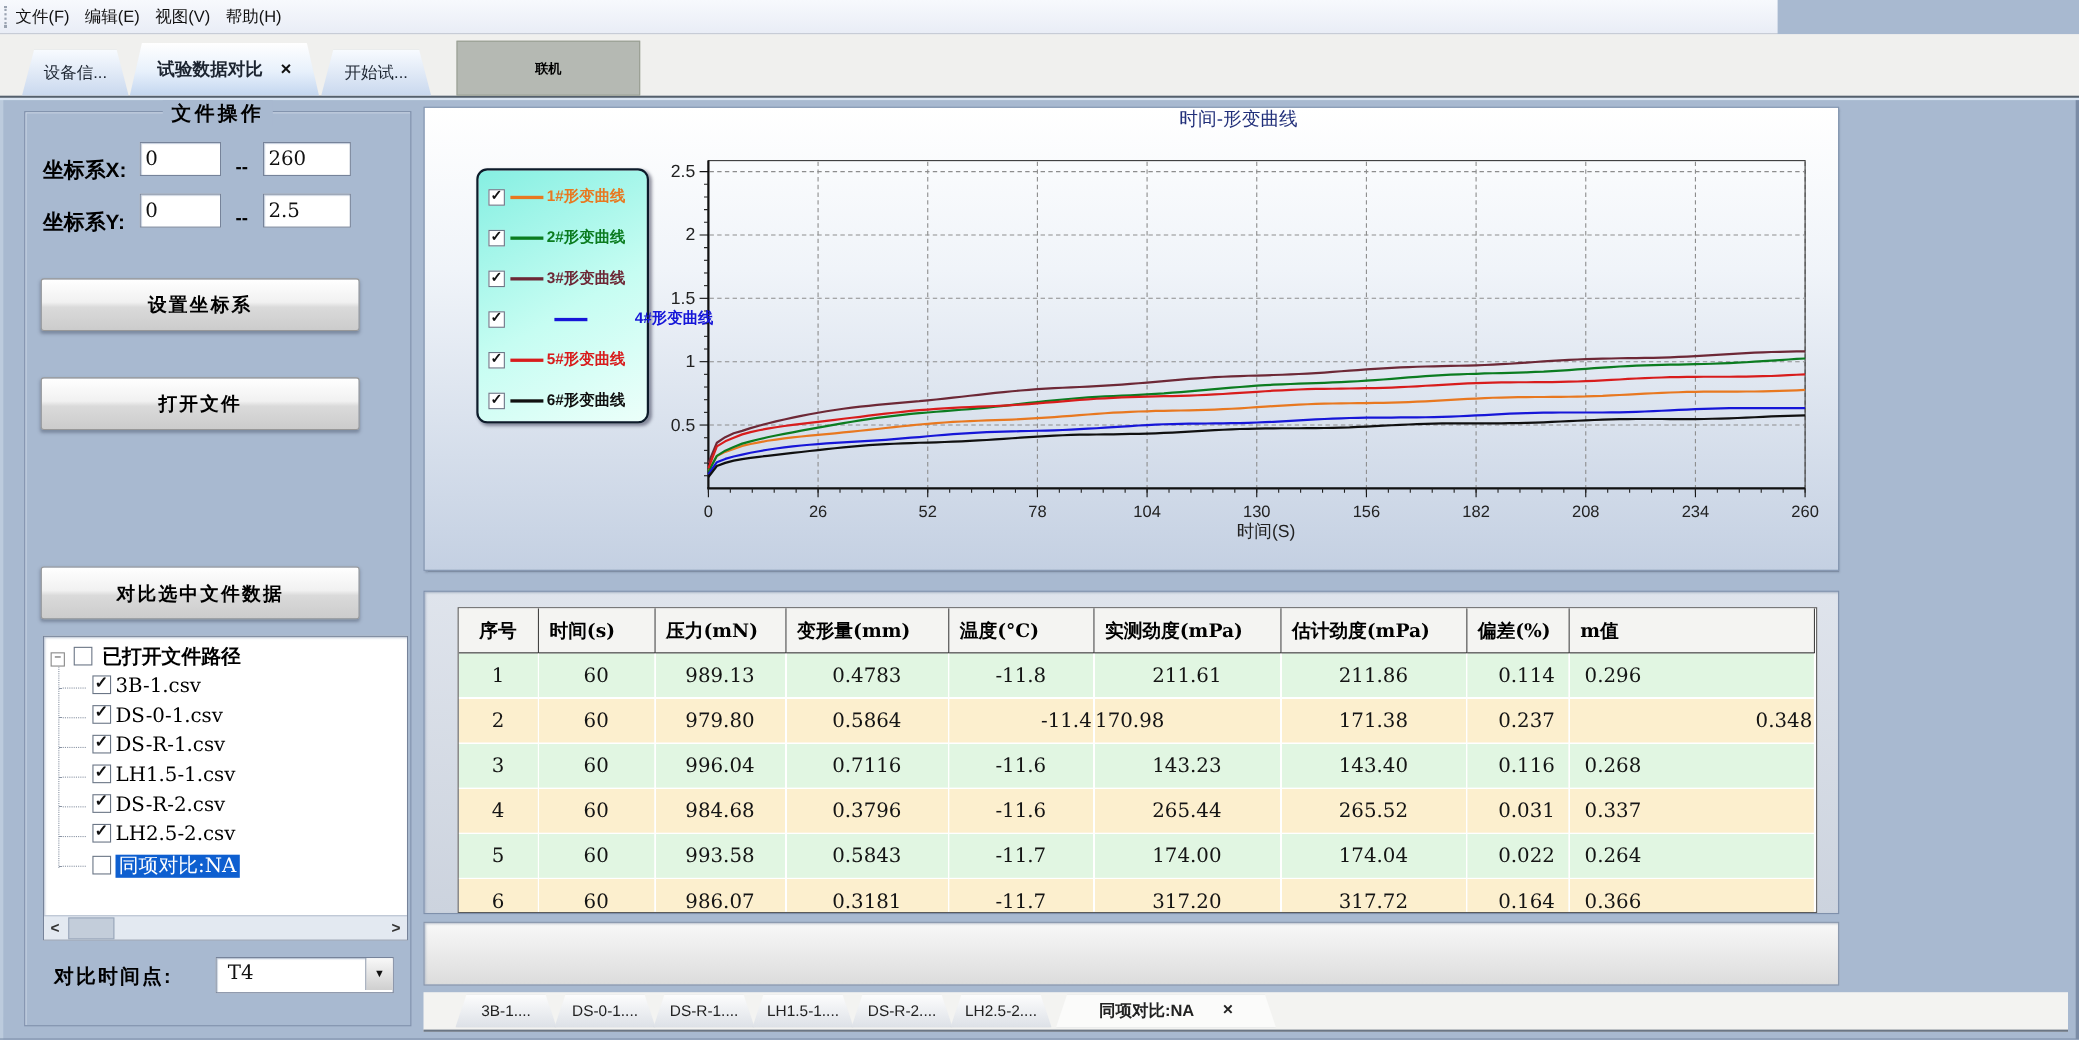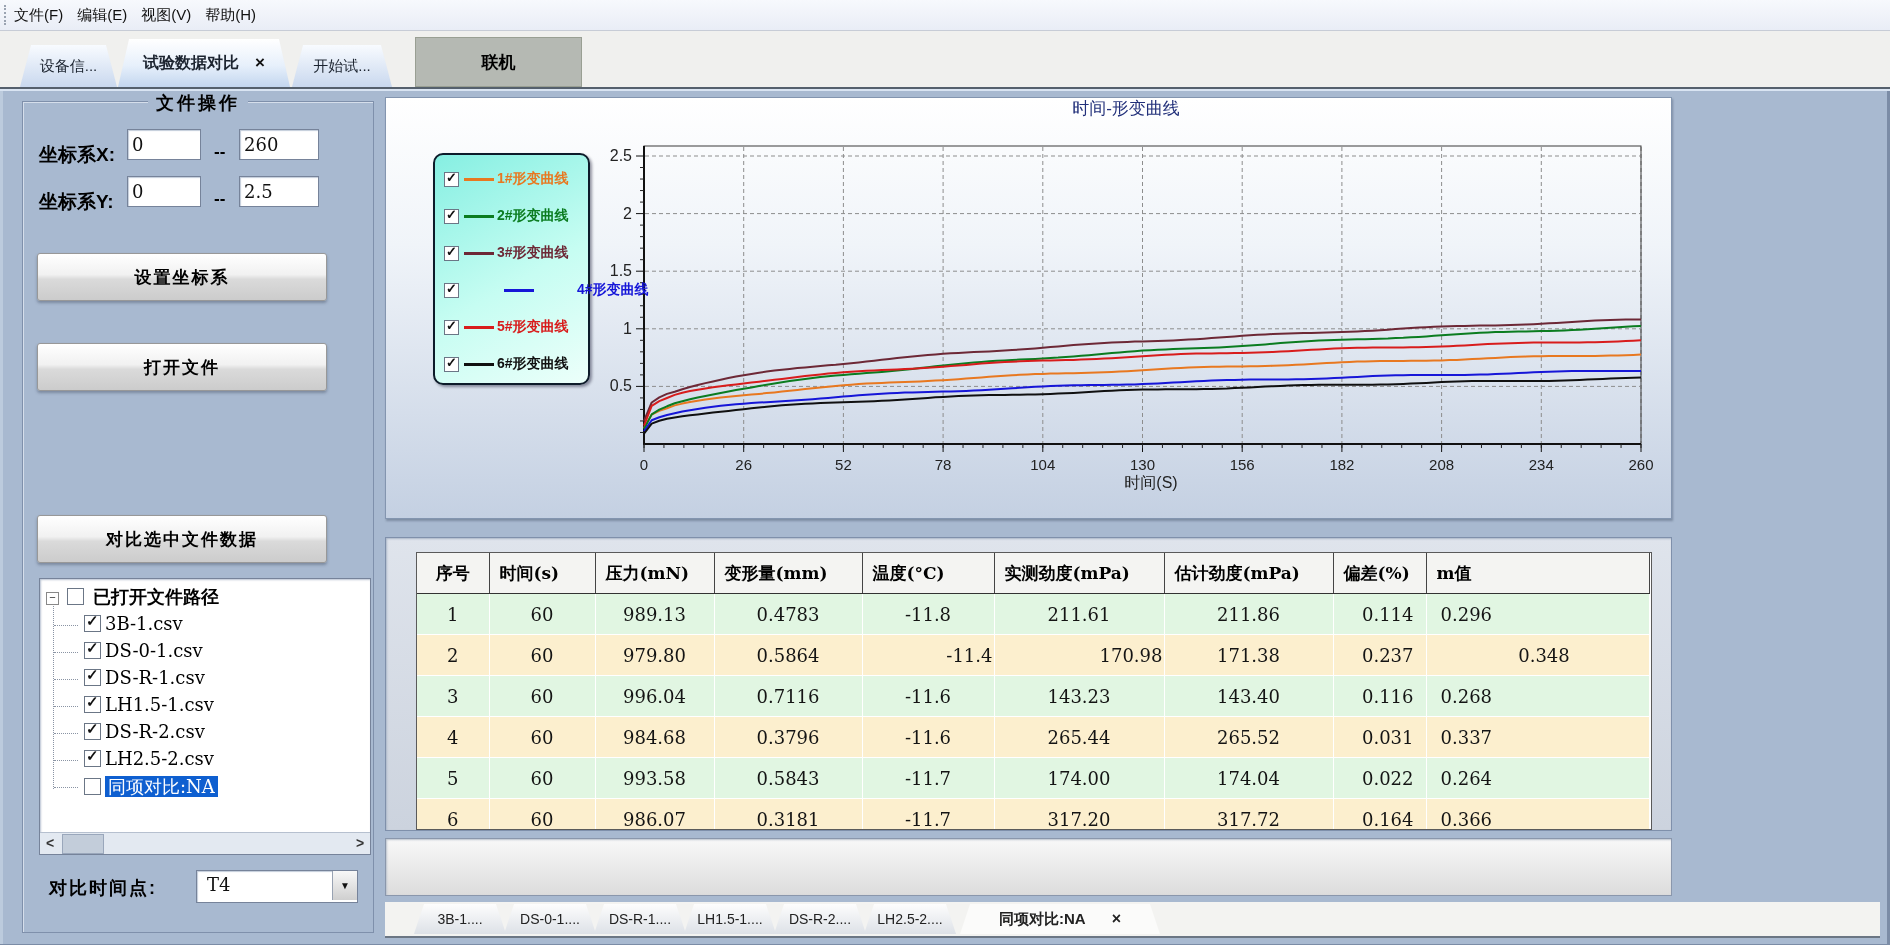--- a/index.html
+++ b/index.html
@@ -1,38 +1,38 @@
 <!DOCTYPE html>
 <html><head>
 <meta charset="utf-8">
 <style>
   html,body{margin:0;padding:0;}
   body{width:1890px;height:945px;overflow:hidden;position:relative;
        font-family:"Liberation Sans",sans-serif;background:#a8b9d0;}
 
   
-  #menubar{position:absolute;left:0;top:0;width:1890px;height:30px;
+  #menubar{position:absolute;left:0;top:0;width:1616px;height:30px;
     background:linear-gradient(#f7f9fd,#e9edf6);border-bottom:1px solid #c7ccd6;}
   #menubar::before{content:"";position:absolute;left:4px;top:5px;bottom:5px;width:2px;
     border-left:2px dotted #9aa3b1;}
   .menu-item{display:inline-block;margin-left:14px;margin-top:6px;font-size:15px;color:#111;}
 
   
   #tabbar{position:absolute;left:0;top:31px;width:1890px;height:56px;
     background:#f0f0ee;border-bottom:2px solid #55606d;}
   .ttab{position:absolute;bottom:0;display:flex;align-items:center;justify-content:center;
     clip-path:polygon(11px 0,calc(100% - 11px) 0,100% 100%,0 100%);
     background:linear-gradient(#f8fbff,#c9d8ee);
     filter:drop-shadow(0 0 1px #7e90ad);font-size:15px;color:#1c2430;}
   .ttab.active{background:linear-gradient(#ffffff,#e7f0fb 55%,#c3d6ef);
     font-weight:bold;font-size:16px;z-index:2;}
   .ttab .close{margin-left:16px;font-weight:bold;font-size:17px;color:#111;}
   #online-block{position:absolute;left:415px;top:6px;width:165px;height:48px;
     background:#b5b9b3;border:1px solid #999f93;display:flex;align-items:center;
-    justify-content:center;font-weight:bold;font-size:17px;color:#000;}
+    justify-content:center;font-weight:bold;font-size:12px;color:#000;}
 
   
   #content{position:absolute;left:0;top:89px;width:1890px;height:856px;background:#a8b9d0;
     border-top:2px solid #d9e4f2;
     box-shadow:inset -3px -3px 0 #7b8ca6, inset 3px 0 0 #bccbdd;}
 
   
   #file-ops{position:absolute;left:22px;top:10px;width:350px;height:830px;
     border:1px solid #7f90ab;box-shadow:inset 1px 1px 0 #d5deeb;}
   #file-ops-title{position:absolute;left:50%;top:-11px;transform:translateX(-50%);
@@ -396,24 +396,24 @@
               <td style="text-align: center;">211.86</td>
               <td style="text-align: right; padding-right: 12px;">0.114</td>
               <td style="text-align: left; padding-left: 14px;">0.296</td>
             </tr>
             <tr style="background: rgb(252, 239, 206);">
               <td style="text-align: center;">2</td>
               <td style="text-align: center;">60</td>
               <td style="text-align: center;">979.80</td>
               <td style="text-align: center;">0.5864</td>
               <td style="text-align: right;">-11.4</td>
-              <td style="text-align: right;">170.98</td>
+              <td style="text-align: left;">170.98</td>
               <td style="text-align: center;">171.38</td>
               <td style="text-align: right; padding-right: 12px;">0.237</td>
-              <td style="text-align: center; padding-left: 14px;">0.348</td>
+              <td style="text-align: right; padding-left: 14px;">0.348</td>
             </tr>
             <tr style="background: rgb(225, 246, 226);">
               <td style="text-align: center;">3</td>
               <td style="text-align: center;">60</td>
               <td style="text-align: center;">996.04</td>
               <td style="text-align: center;">0.7116</td>
               <td style="text-align: center;">-11.6</td>
               <td style="text-align: center;">143.23</td>
               <td style="text-align: center;">143.40</td>
               <td style="text-align: right; padding-right: 12px;">0.116</td>

